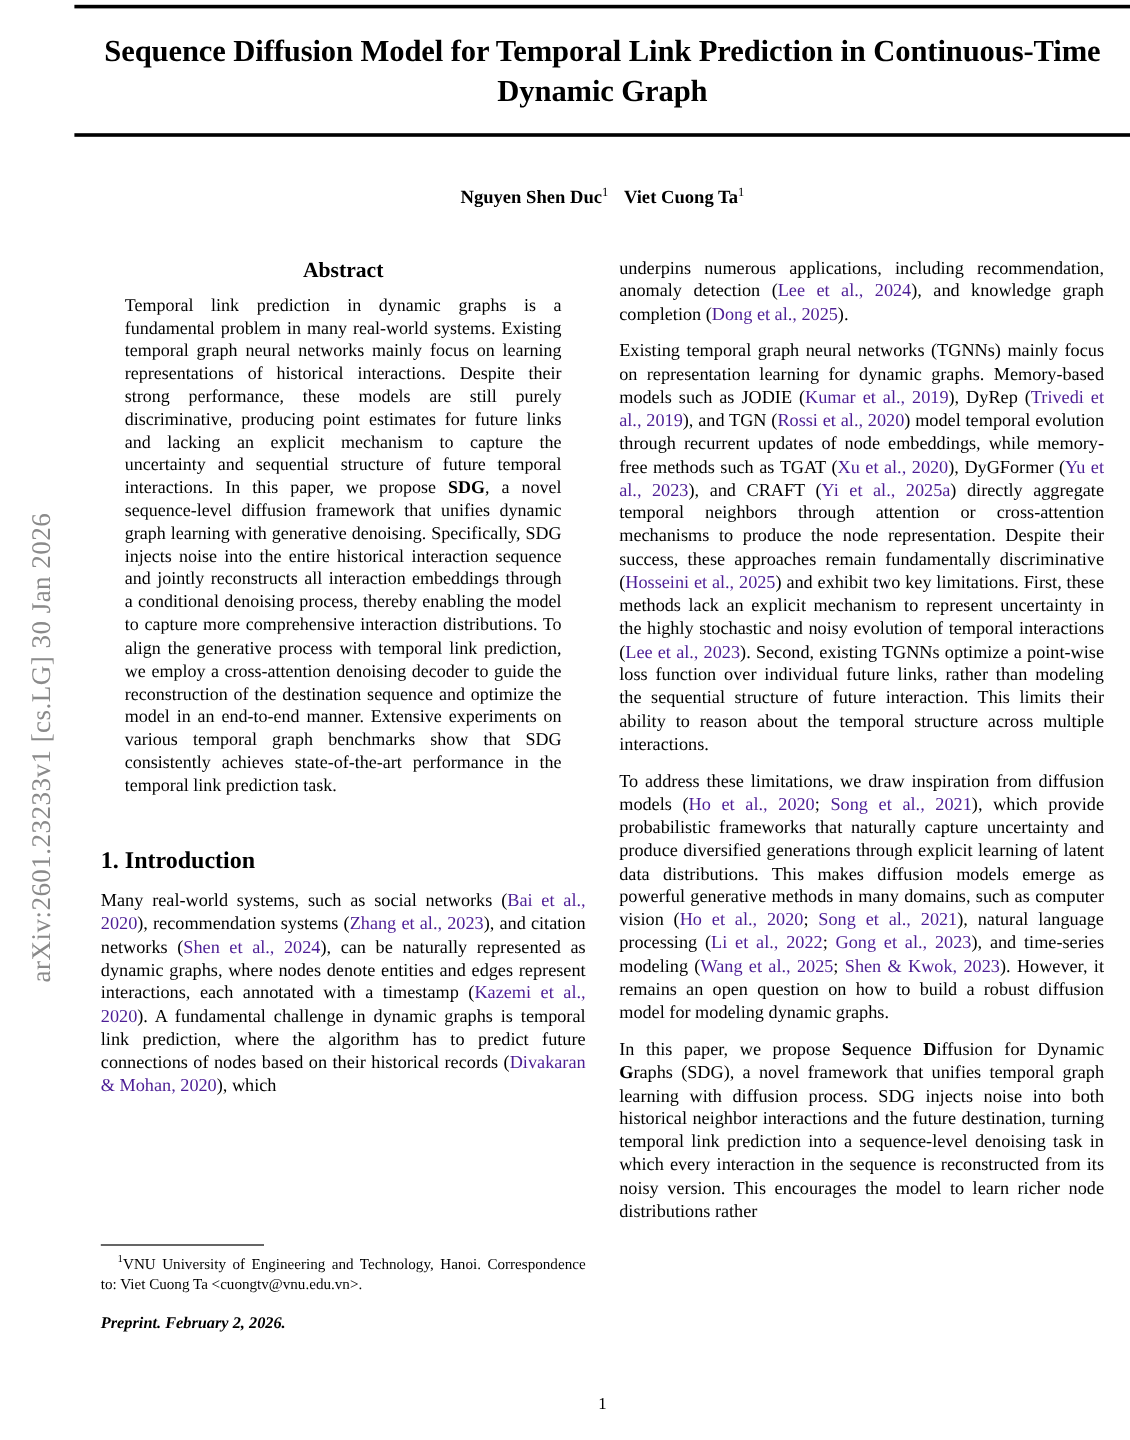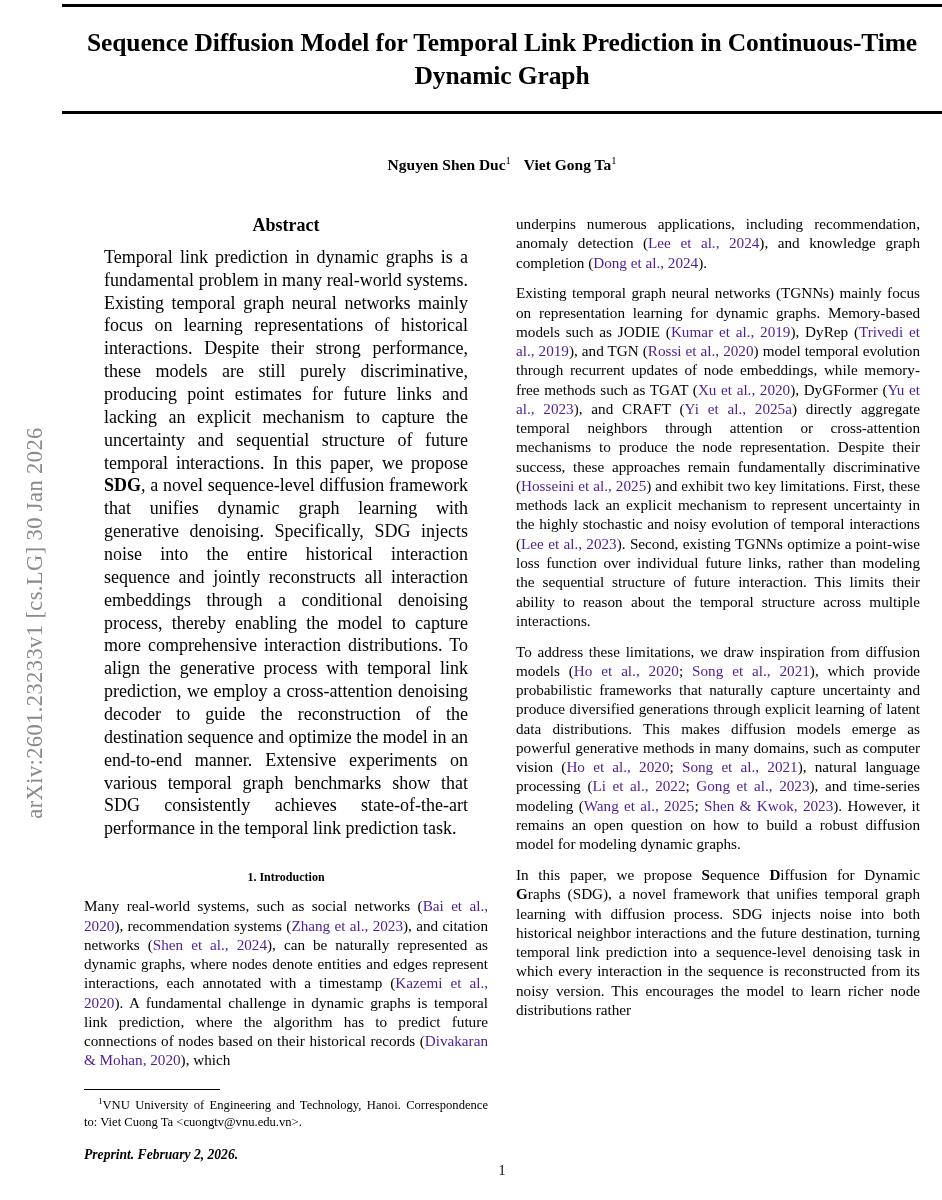--- a/index.html
+++ b/index.html
@@ -96,42 +96,42 @@
   .abstract-head {
     text-align: center;
     font-size: 18px;
     font-weight: bold;
     margin: 0 0 9px 0;
   }
   .abstract-body {
     margin: 0 auto;
     width: 364px;
     text-align: justify;
-    font-size: 18px;
+    font-size: 15px;
     line-height: 1.27;
   }
 
   .section-head {
-    font-size: 12px;
-    font-weight: bold;
-    margin: 30px 0 11px 0;
-    text-align: center;
+    font-size: 20px;
+    font-weight: bold;
+    margin: 40px 0 11px 0;
+    text-align: left;
   }
 
   p.para { margin: 0 0 11.5px 0; }
   p.para:last-child { margin-bottom: 0; }
 
   .cite { color: #4c1d95; }
   b.bd { font-weight: bold; }
 
   
   .footnote-wrap {
     position: absolute;
     left: 22px;
-    top: 1089px;
+    top: 1037px;
     width: 404px;
   }
   .footnote-rule {
     width: 136px;
     height: 1.4px;
     background: #000;
     margin: 0 0 6px 0;
   }
   .footnote {
     font-size: 12.6px;
@@ -163,40 +163,40 @@
 
 <div class="page">
 
   <div class="rule-top"></div>
 
   <div class="title">Sequence Diffusion Model for Temporal Link Prediction in Continuous-Time Dynamic Graph</div>
 
   <div class="rule-under-title"></div>
 
   <div class="authors">
-    <span>Nguyen Shen Duc</span><sup>1</sup><span class="sep"></span><span>Viet Gong Ta</span><sup>1</sup>
+    <span>Nguyen Shen Duc</span><sup>1</sup><span class="sep"></span><span>Viet Cuong Ta</span><sup>1</sup>
   </div>
 
   <div class="col col-left">
 
     <div class="abstract-head">Abstract</div>
 
     <div class="abstract-body">
       <span>Temporal link prediction in dynamic graphs is a fundamental problem in many real-world systems. Existing temporal graph neural networks mainly focus on learning representations of historical interactions. Despite their strong performance, these models are still purely discriminative, producing point estimates for future links and lacking an explicit mechanism to capture the uncertainty and sequential structure of future temporal interactions. In this paper, we propose </span><b class="bd">SDG</b><span>, a novel sequence-level diffusion framework that unifies dynamic graph learning with generative denoising. Specifically, SDG injects noise into the entire historical interaction sequence and jointly reconstructs all interaction embeddings through a conditional denoising process, thereby enabling the model to capture more comprehensive interaction distributions. To align the generative process with temporal link prediction, we employ a cross-attention denoising decoder to guide the reconstruction of the destination sequence and optimize the model in an end-to-end manner. Extensive experiments on various temporal graph benchmarks show that SDG consistently achieves state-of-the-art performance in the temporal link prediction task.</span>
     </div>
 
     <div class="section-head">1. Introduction</div>
 
     <p class="para"><span>Many real-world systems, such as social networks (</span><span class="cite">Bai et al., 2020</span><span>), recommendation systems (</span><span class="cite">Zhang et al., 2023</span><span>), and citation networks (</span><span class="cite">Shen et al., 2024</span><span>), can be naturally represented as dynamic graphs, where nodes denote entities and edges represent interactions, each annotated with a timestamp (</span><span class="cite">Kazemi et al., 2020</span><span>). A fundamental challenge in dynamic graphs is temporal link prediction, where the algorithm has to predict future connections of nodes based on their historical records (</span><span class="cite">Divakaran &amp; Mohan, 2020</span><span>), which</span></p>
 
   </div>
 
   <div class="col col-right">
 
-    <p class="para"><span>underpins numerous applications, including recommendation, anomaly detection (</span><span class="cite">Lee et al., 2024</span><span>), and knowledge graph completion (</span><span class="cite">Dong et al., 2024</span><span>).</span></p>
+    <p class="para"><span>underpins numerous applications, including recommendation, anomaly detection (</span><span class="cite">Lee et al., 2024</span><span>), and knowledge graph completion (</span><span class="cite">Dong et al., 2025</span><span>).</span></p>
 
     <p class="para"><span>Existing temporal graph neural networks (TGNNs) mainly focus on representation learning for dynamic graphs. Memory-based models such as JODIE (</span><span class="cite">Kumar et al., 2019</span><span>), DyRep (</span><span class="cite">Trivedi et al., 2019</span><span>), and TGN (</span><span class="cite">Rossi et al., 2020</span><span>) model temporal evolution through recurrent updates of node embeddings, while memory-free methods such as TGAT (</span><span class="cite">Xu et al., 2020</span><span>), DyGFormer (</span><span class="cite">Yu et al., 2023</span><span>), and CRAFT (</span><span class="cite">Yi et al., 2025a</span><span>) directly aggregate temporal neighbors through attention or cross-attention mechanisms to produce the node representation. Despite their success, these approaches remain fundamentally discriminative (</span><span class="cite">Hosseini et al., 2025</span><span>) and exhibit two key limitations. First, these methods lack an explicit mechanism to represent uncertainty in the highly stochastic and noisy evolution of temporal interactions (</span><span class="cite">Lee et al., 2023</span><span>). Second, existing TGNNs optimize a point-wise loss function over individual future links, rather than modeling the sequential structure of future interaction. This limits their ability to reason about the temporal structure across multiple interactions.</span></p>
 
     <p class="para"><span>To address these limitations, we draw inspiration from diffusion models (</span><span class="cite">Ho et al., 2020</span><span>; </span><span class="cite">Song et al., 2021</span><span>), which provide probabilistic frameworks that naturally capture uncertainty and produce diversified generations through explicit learning of latent data distributions. This makes diffusion models emerge as powerful generative methods in many domains, such as computer vision (</span><span class="cite">Ho et al., 2020</span><span>; </span><span class="cite">Song et al., 2021</span><span>), natural language processing (</span><span class="cite">Li et al., 2022</span><span>; </span><span class="cite">Gong et al., 2023</span><span>), and time-series modeling (</span><span class="cite">Wang et al., 2025</span><span>; </span><span class="cite">Shen &amp; Kwok, 2023</span><span>). However, it remains an open question on how to build a robust diffusion model for modeling dynamic graphs.</span></p>
 
     <p class="para"><span>In this paper, we propose </span><b class="bd">S</b><span>equence </span><b class="bd">D</b><span>iffusion for Dynamic </span><b class="bd">G</b><span>raphs (SDG), a novel framework that unifies temporal graph learning with diffusion process. SDG injects noise into both historical neighbor interactions and the future destination, turning temporal link prediction into a sequence-level denoising task in which every interaction in the sequence is reconstructed from its noisy version. This encourages the model to learn richer node distributions rather</span></p>
 
   </div>
 
   <div class="footnote-wrap">

